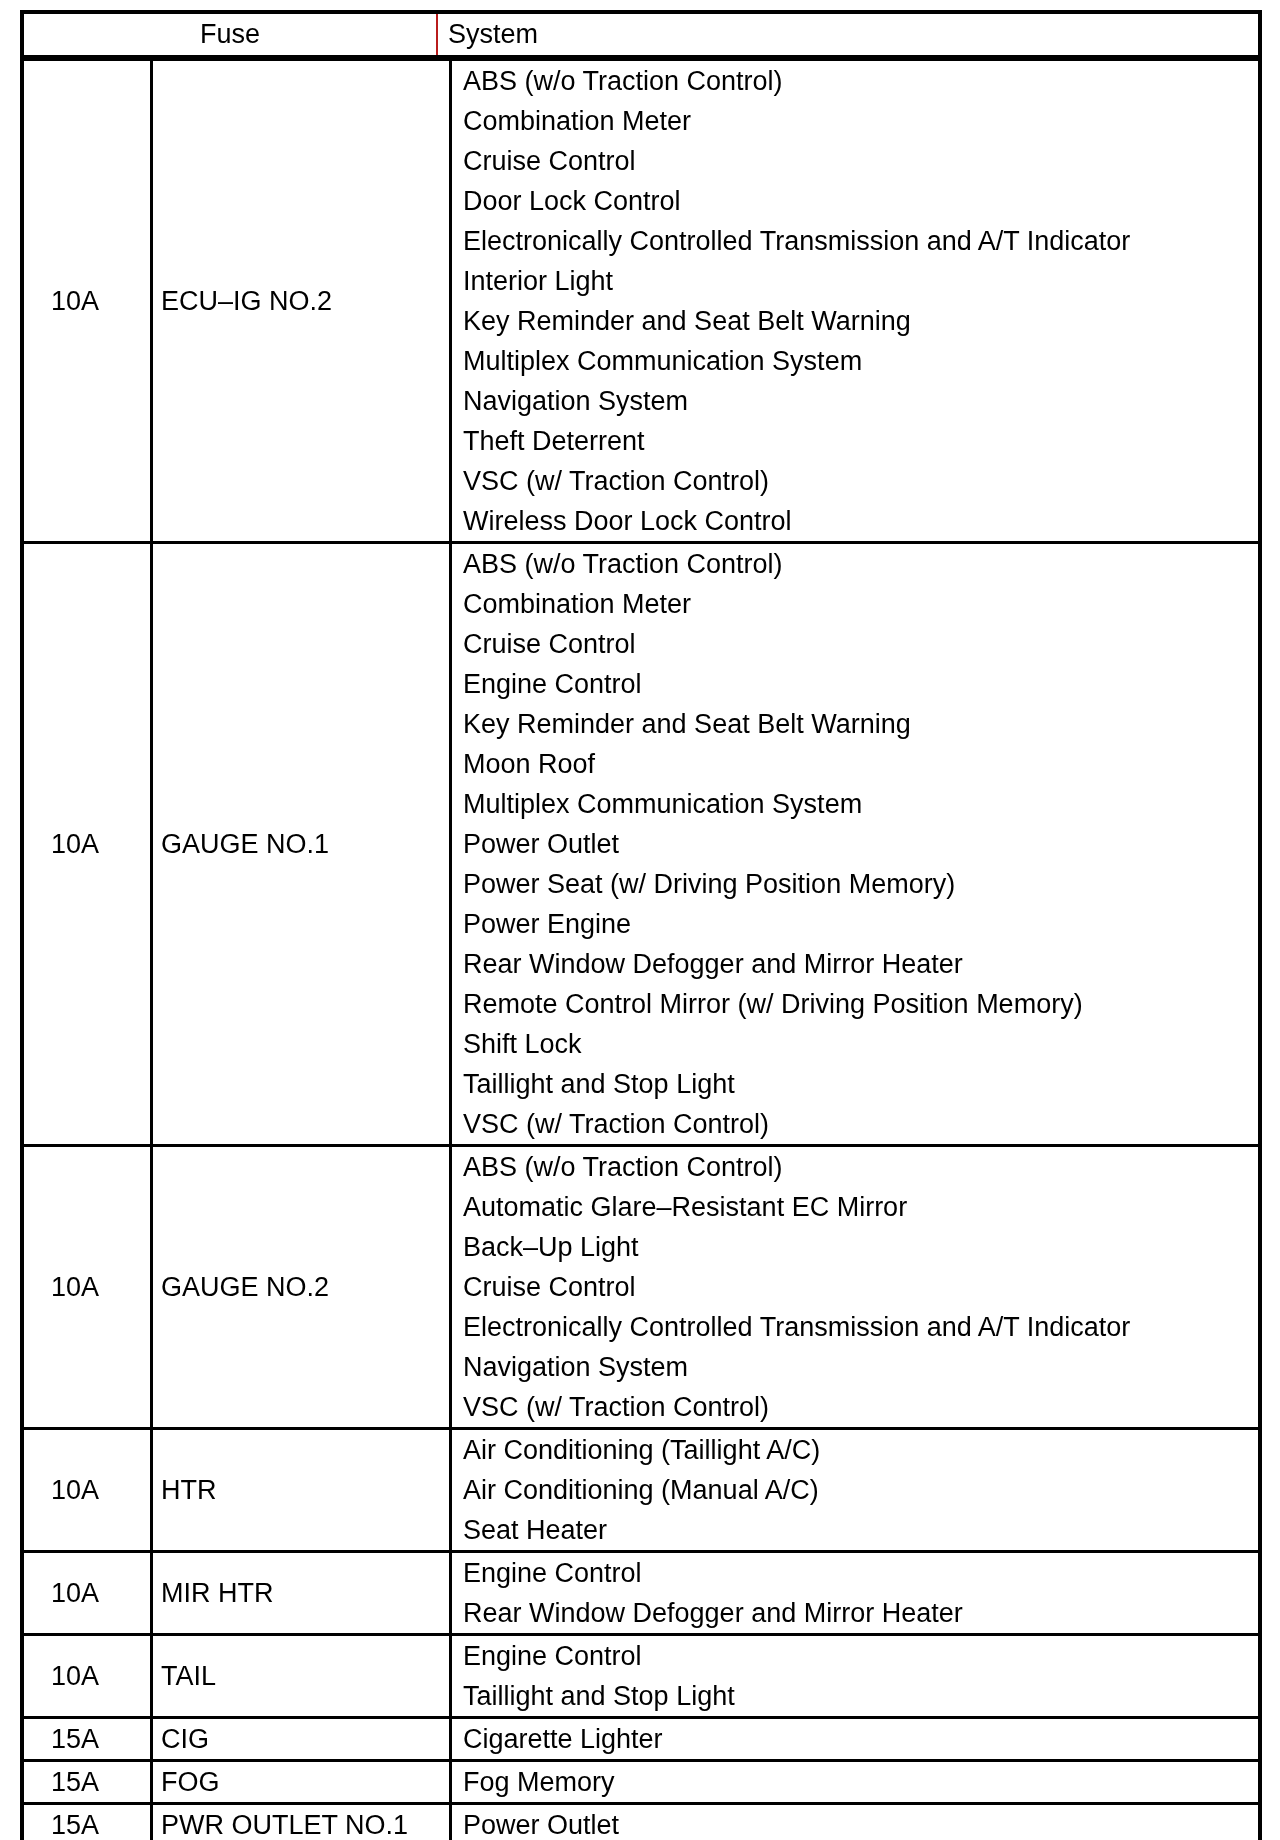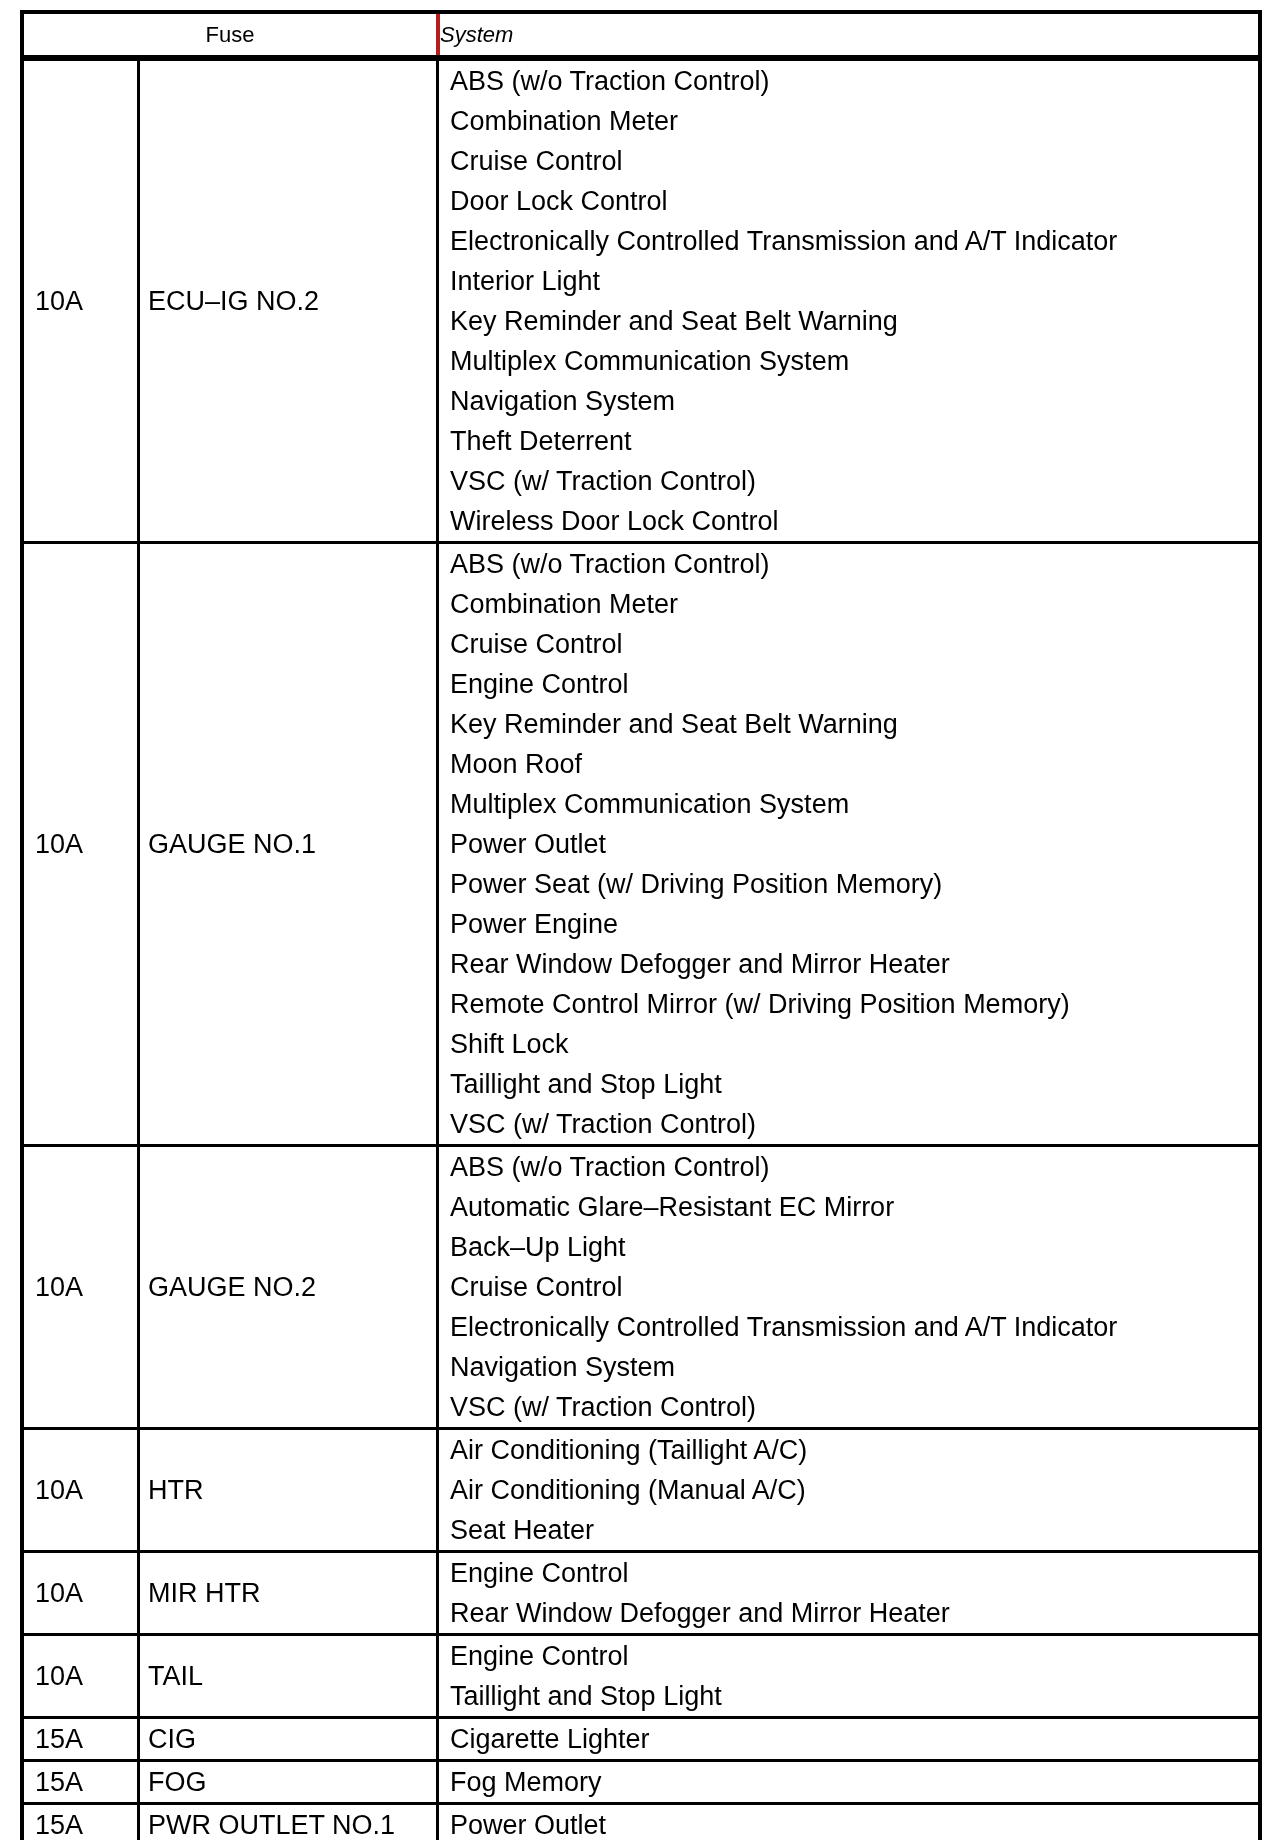--- a/index.html
+++ b/index.html
@@ -26,54 +26,54 @@
     width: 1242px;
     box-sizing: border-box;
     border: 4px solid #000000;
     background: #ffffff;
   }
   .thead {
     display: flex;
     align-items: stretch;
     height: 41px;
     border-bottom: 3px solid #000000;
-    font-size: 22px;
+    font-size: 27px;
   }
   .th-fuse {
     width: 412px;
     display: flex;
     align-items: center;
     justify-content: center;
     box-sizing: border-box;
   }
   .th-system {
     flex: 1;
     display: flex;
     align-items: center;
-    border-left: 4px solid #b91c1c;
-    box-sizing: border-box;
-    font-style: italic;
+    border-left: 2px solid #b91c1c;
+    padding-left: 10px;
+    box-sizing: border-box;
   }
   .trow {
     display: flex;
     align-items: stretch;
     border-top: 3px solid #000000;
     font-size: 27px;
   }
   .trow:first-of-type {
     border-top: none;
   }
   .cell {
     box-sizing: border-box;
   }
   .cell.amp {
-    width: 113px;
-    display: flex;
-    align-items: center;
-    padding-left: 11px;
+    width: 126px;
+    display: flex;
+    align-items: center;
+    padding-left: 27px;
   }
   .cell.name {
     width: 299px;
     border-left: 3px solid #000000;
     display: flex;
     align-items: center;
     padding-left: 8px;
   }
   .cell.systems {
     flex: 1;

